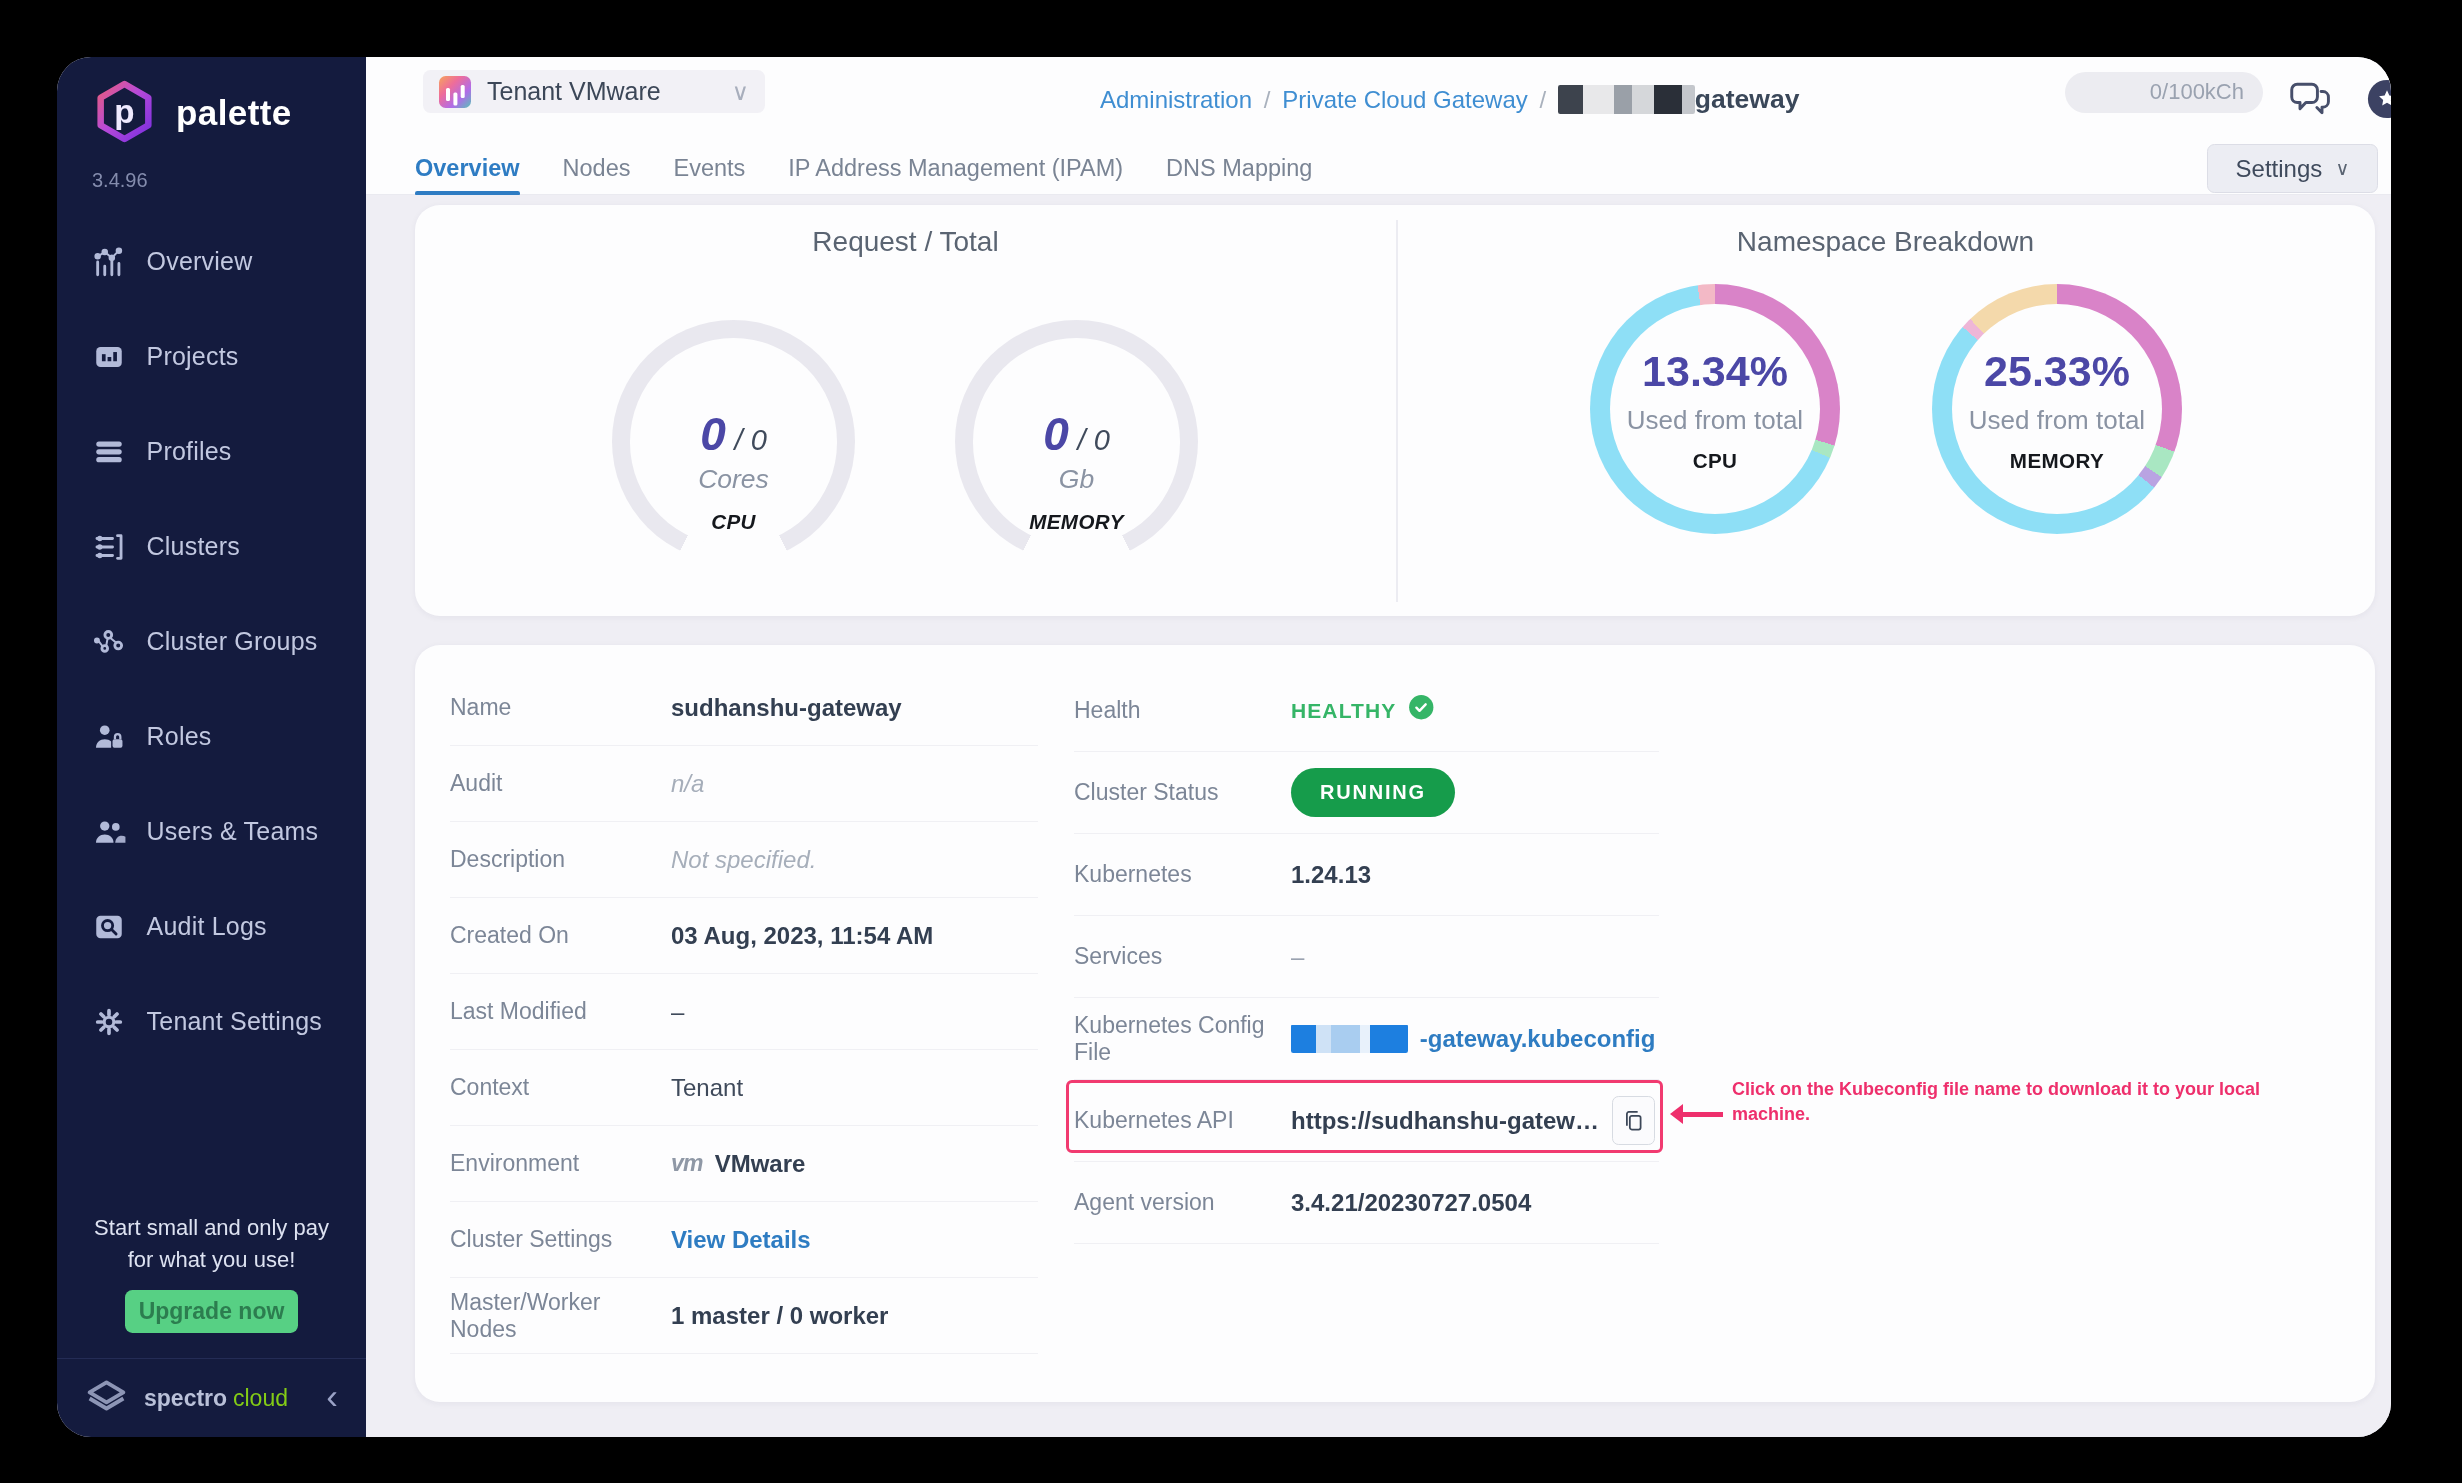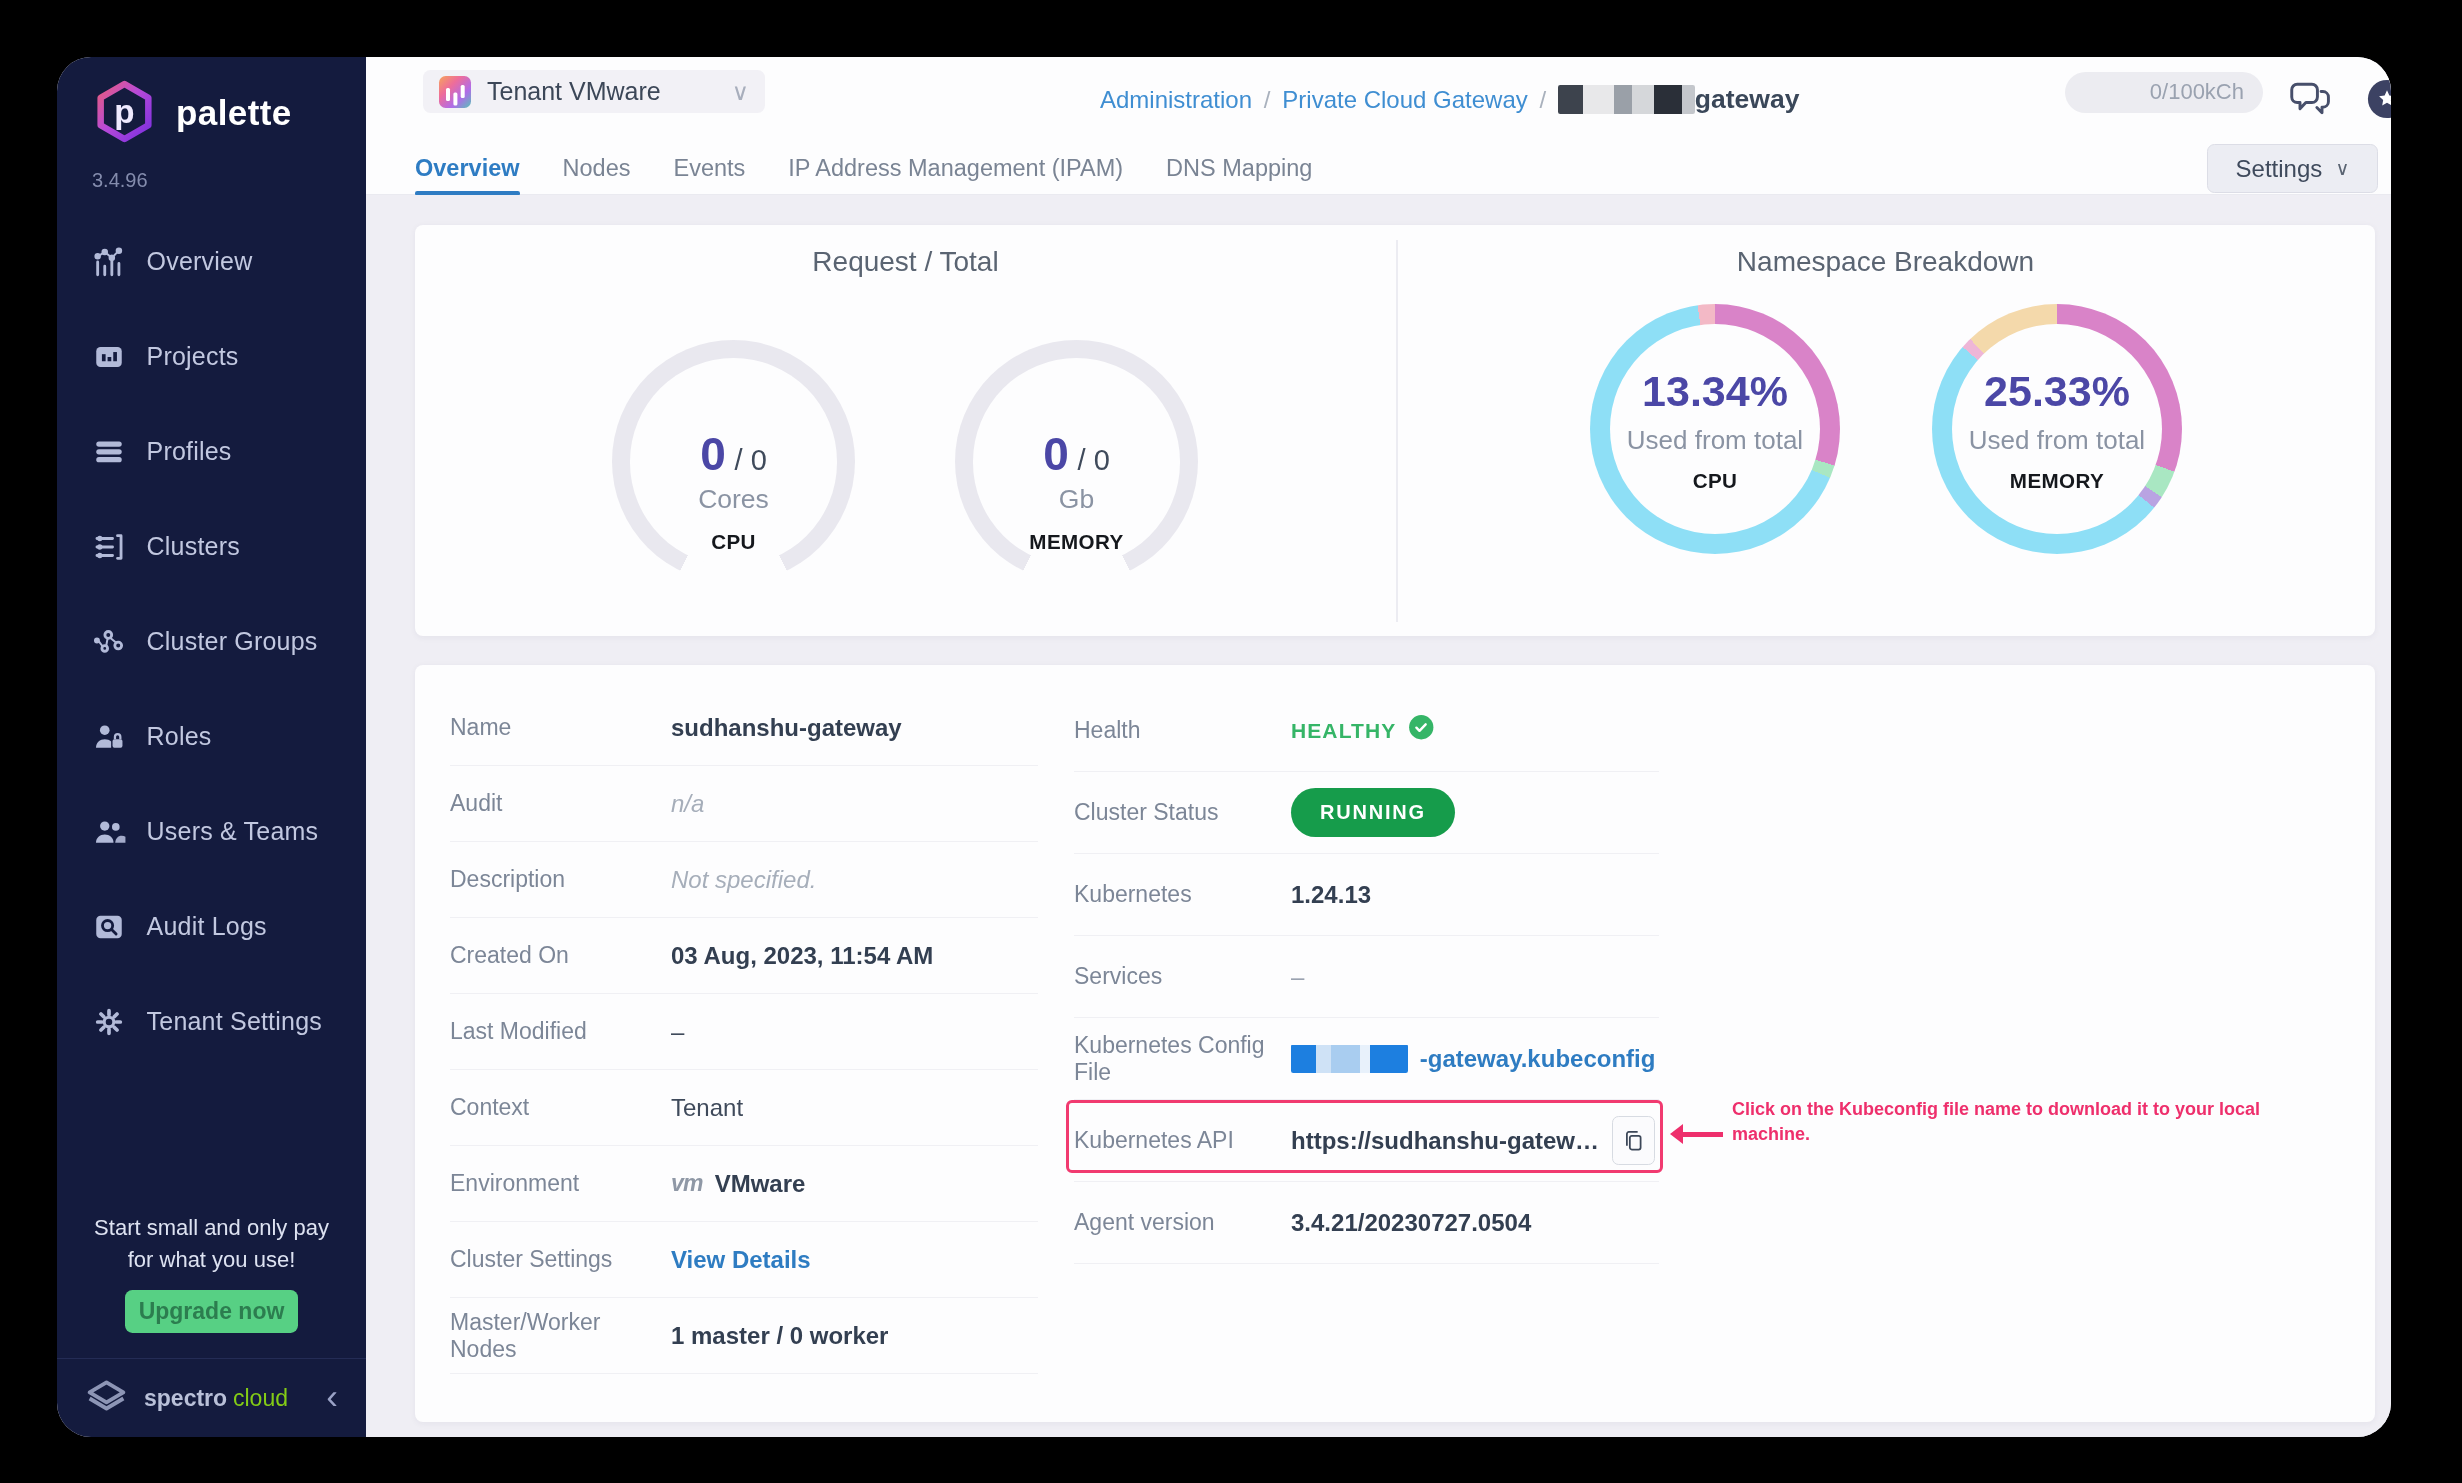--- a/index.html
+++ b/index.html
@@ -46,27 +46,27 @@
   
   .tabsbar { position:absolute; left:0; top:85px; width:100%; height:53px; background:#fdfdfe; border-bottom:1.5px solid #eaeaf0; display:flex; align-items:center; padding-left:49px; gap:43px; }
   .tab { font-size:23.5px; color:#7a8494; font-weight:500; height:100%; display:flex; align-items:center; position:relative; cursor:pointer; white-space:nowrap; }
   .tab.active { color:#2e7cc3; font-weight:600; }
   .tab.active::after { content:""; position:absolute; left:0; right:0; bottom:-1.5px; height:4.4px; background:#2e7cc3; border-radius:2.2px; }
   .settings-btn { position:absolute; left:1841px; top:0px; width:171px; height:49px; margin-top:2.2px; background:#ecedf3; border:0.7px solid #dcdde6; border-radius:7.4px; font-size:24px; color:#3f4a5c; font-weight:500; display:flex; align-items:center; justify-content:center; gap:13.2px; cursor:pointer; font-family:inherit; }
   .settings-btn .chev { font-size:19px; color:#5a6472; }
 
   
   .content { position:absolute; left:0; top:138px; width:100%; height:1242px; background:#efeef4; }
-  .card { position:absolute; background:#fdfdfe; border-radius:8px; box-shadow:0 1.5px 5.9px rgba(40,40,80,.05);margin-top:20px; }
+  .card { position:absolute; background:#fdfdfe; border-radius:25px; box-shadow:0 1.5px 5.9px rgba(40,40,80,.05); }
   .card1 { left:49px; top:10.3px; width:1960px; height:411px; }
   .vdiv { position:absolute; left:981px; top:14.7px; bottom:14.7px; width:1.5px; background:#ececf2; }
   .half-title { position:absolute; top:20.6px; font-size:28px; color:#5a6472; font-weight:500; text-align:center; width:735px; }
   .t-left { left:123px; } .t-right { left:1103px; }
 
-  .gauge { position:absolute; width:243px; height:243px; top:115px; }
+  .gauge { position:absolute; width:243px; height:243px; top:115px;font-style:italic; }
   .g-ring { position:absolute; inset:0; border-radius:50%; background:conic-gradient(from 206deg,#e9e8ef 0deg 308deg,transparent 308deg 360deg); }
   .g-hole { position:absolute; inset:17.6px; border-radius:50%; background:#fdfdfe; }
   .g-val { position:absolute; left:0; width:100%; top:87px; text-align:center; font-size:29px; color:#3f4a5b; }
   .g-val b { font-size:46px; color:#4b47a6; font-weight:700; letter-spacing:0.7px; }
   .g-unit { position:absolute; left:0; width:100%; top:144px; text-align:center; font-size:26.5px; color:#8a93a3; }
   .g-label { position:absolute; left:0; width:100%; top:190px; text-align:center; font-size:20.6px; font-weight:700; color:#15181d; letter-spacing:0.4px; }
 
   .donut { position:absolute; width:250px; height:250px; top:79px; }
   .d-ring { position:absolute; inset:0; border-radius:50%; }
   .d-hole { position:absolute; inset:20px; border-radius:50%; background:#fdfdfe; }

